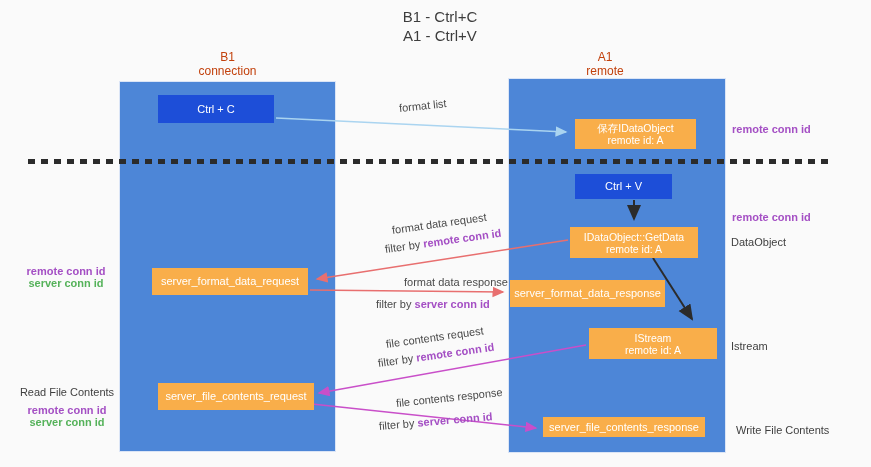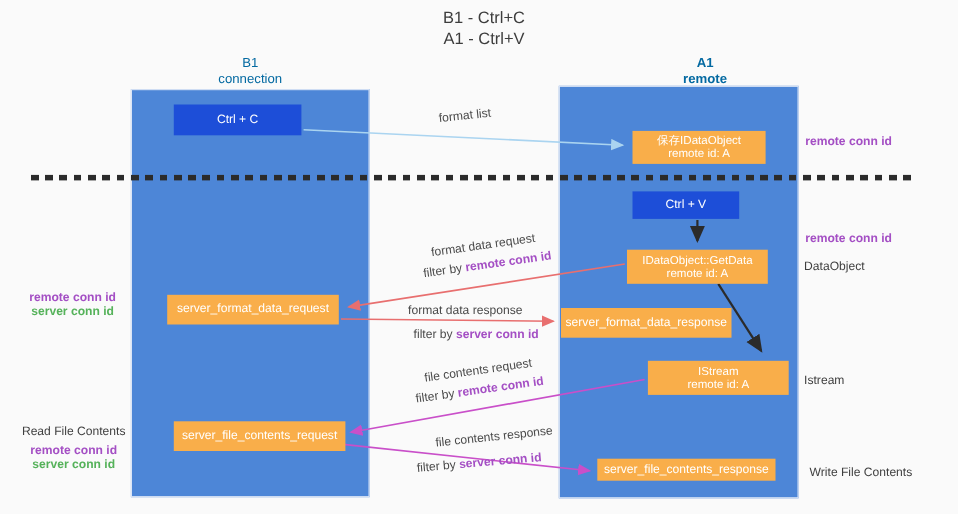--- a/index.html
+++ b/index.html
@@ -1,20 +1,20 @@
 <!DOCTYPE html>
 <html><head>
 <meta charset="utf-8">
 <style>
   html,body{margin:0;padding:0;background:#fafafa;font-family:"Liberation Sans","DejaVu Sans",sans-serif;}
   .canvas{position:relative;width:871px;height:467px;background:#fafafa;overflow:hidden;}
   .title{position:absolute;left:0;top:7px;width:880px;text-align:center;color:#3d3d3d;font-size:15px;line-height:19px;}
-  .col-header{position:absolute;text-align:center;color:#0369a1;font-size:12px;line-height:14px;}
+  .col-header{position:absolute;text-align:center;color:#c2410c;font-size:12px;line-height:14px;}
   .col-header.left{left:119px;top:50px;width:217px;}
-  .col-header.right{left:532px;top:50px;width:218px;font-weight:bold;}
+  .col-header.right{left:496px;top:50px;width:218px;}
   .lifeline{position:absolute;background:#4d86d7;border:1px solid #dbe5f6;box-sizing:border-box;}
   .lifeline.left{left:119px;top:81px;width:217px;height:371px;}
   .lifeline.right{left:508px;top:78px;width:218px;height:375px;}
   .dashes{position:absolute;left:28px;top:159px;width:804px;height:5px;
     background:repeating-linear-gradient(90deg,#2b2b2b 0 7px,transparent 7px 13px);}
   .node{position:absolute;display:flex;flex-direction:column;align-items:center;justify-content:center;
     color:#fff;font-size:11px;line-height:13px;text-align:center;box-sizing:border-box;}
   .node.green{background:#1d4ed8;}
   .node.orange{background:#f9ae4a;}
   .node.small{font-size:10.5px;line-height:12px;}
@@ -132,21 +132,21 @@
   <div class="lbl" style="left:731px;top:340px;">Istream</div>
   <div class="lbl" style="left:736px;top:424px;">Write File Contents</div>
 
   <div class="edge-lbl rot6" style="left:399px;top:102px;">format list</div>
 
   <div class="edge-lbl rot8" style="left:392px;top:224px;">format data request</div>
   <div class="edge-lbl rot8" style="left:385px;top:243px;">
     <span>filter by </span><span class="purple">remote conn id</span>
   </div>
 
-  <div class="edge-lbl" style="left:371px;top:276px;">format data response</div>
+  <div class="edge-lbl" style="left:404px;top:276px;">format data response</div>
   <div class="edge-lbl" style="left:376px;top:298px;">
     <span>filter by </span><span class="purple">server conn id</span>
   </div>
 
   <div class="edge-lbl rot8" style="left:386px;top:338px;">file contents request</div>
   <div class="edge-lbl rot8" style="left:378px;top:357px;">
     <span>filter by </span><span class="purple">remote conn id</span>
   </div>
 
   <div class="edge-lbl rot6" style="left:396px;top:397px;">file contents response</div>

